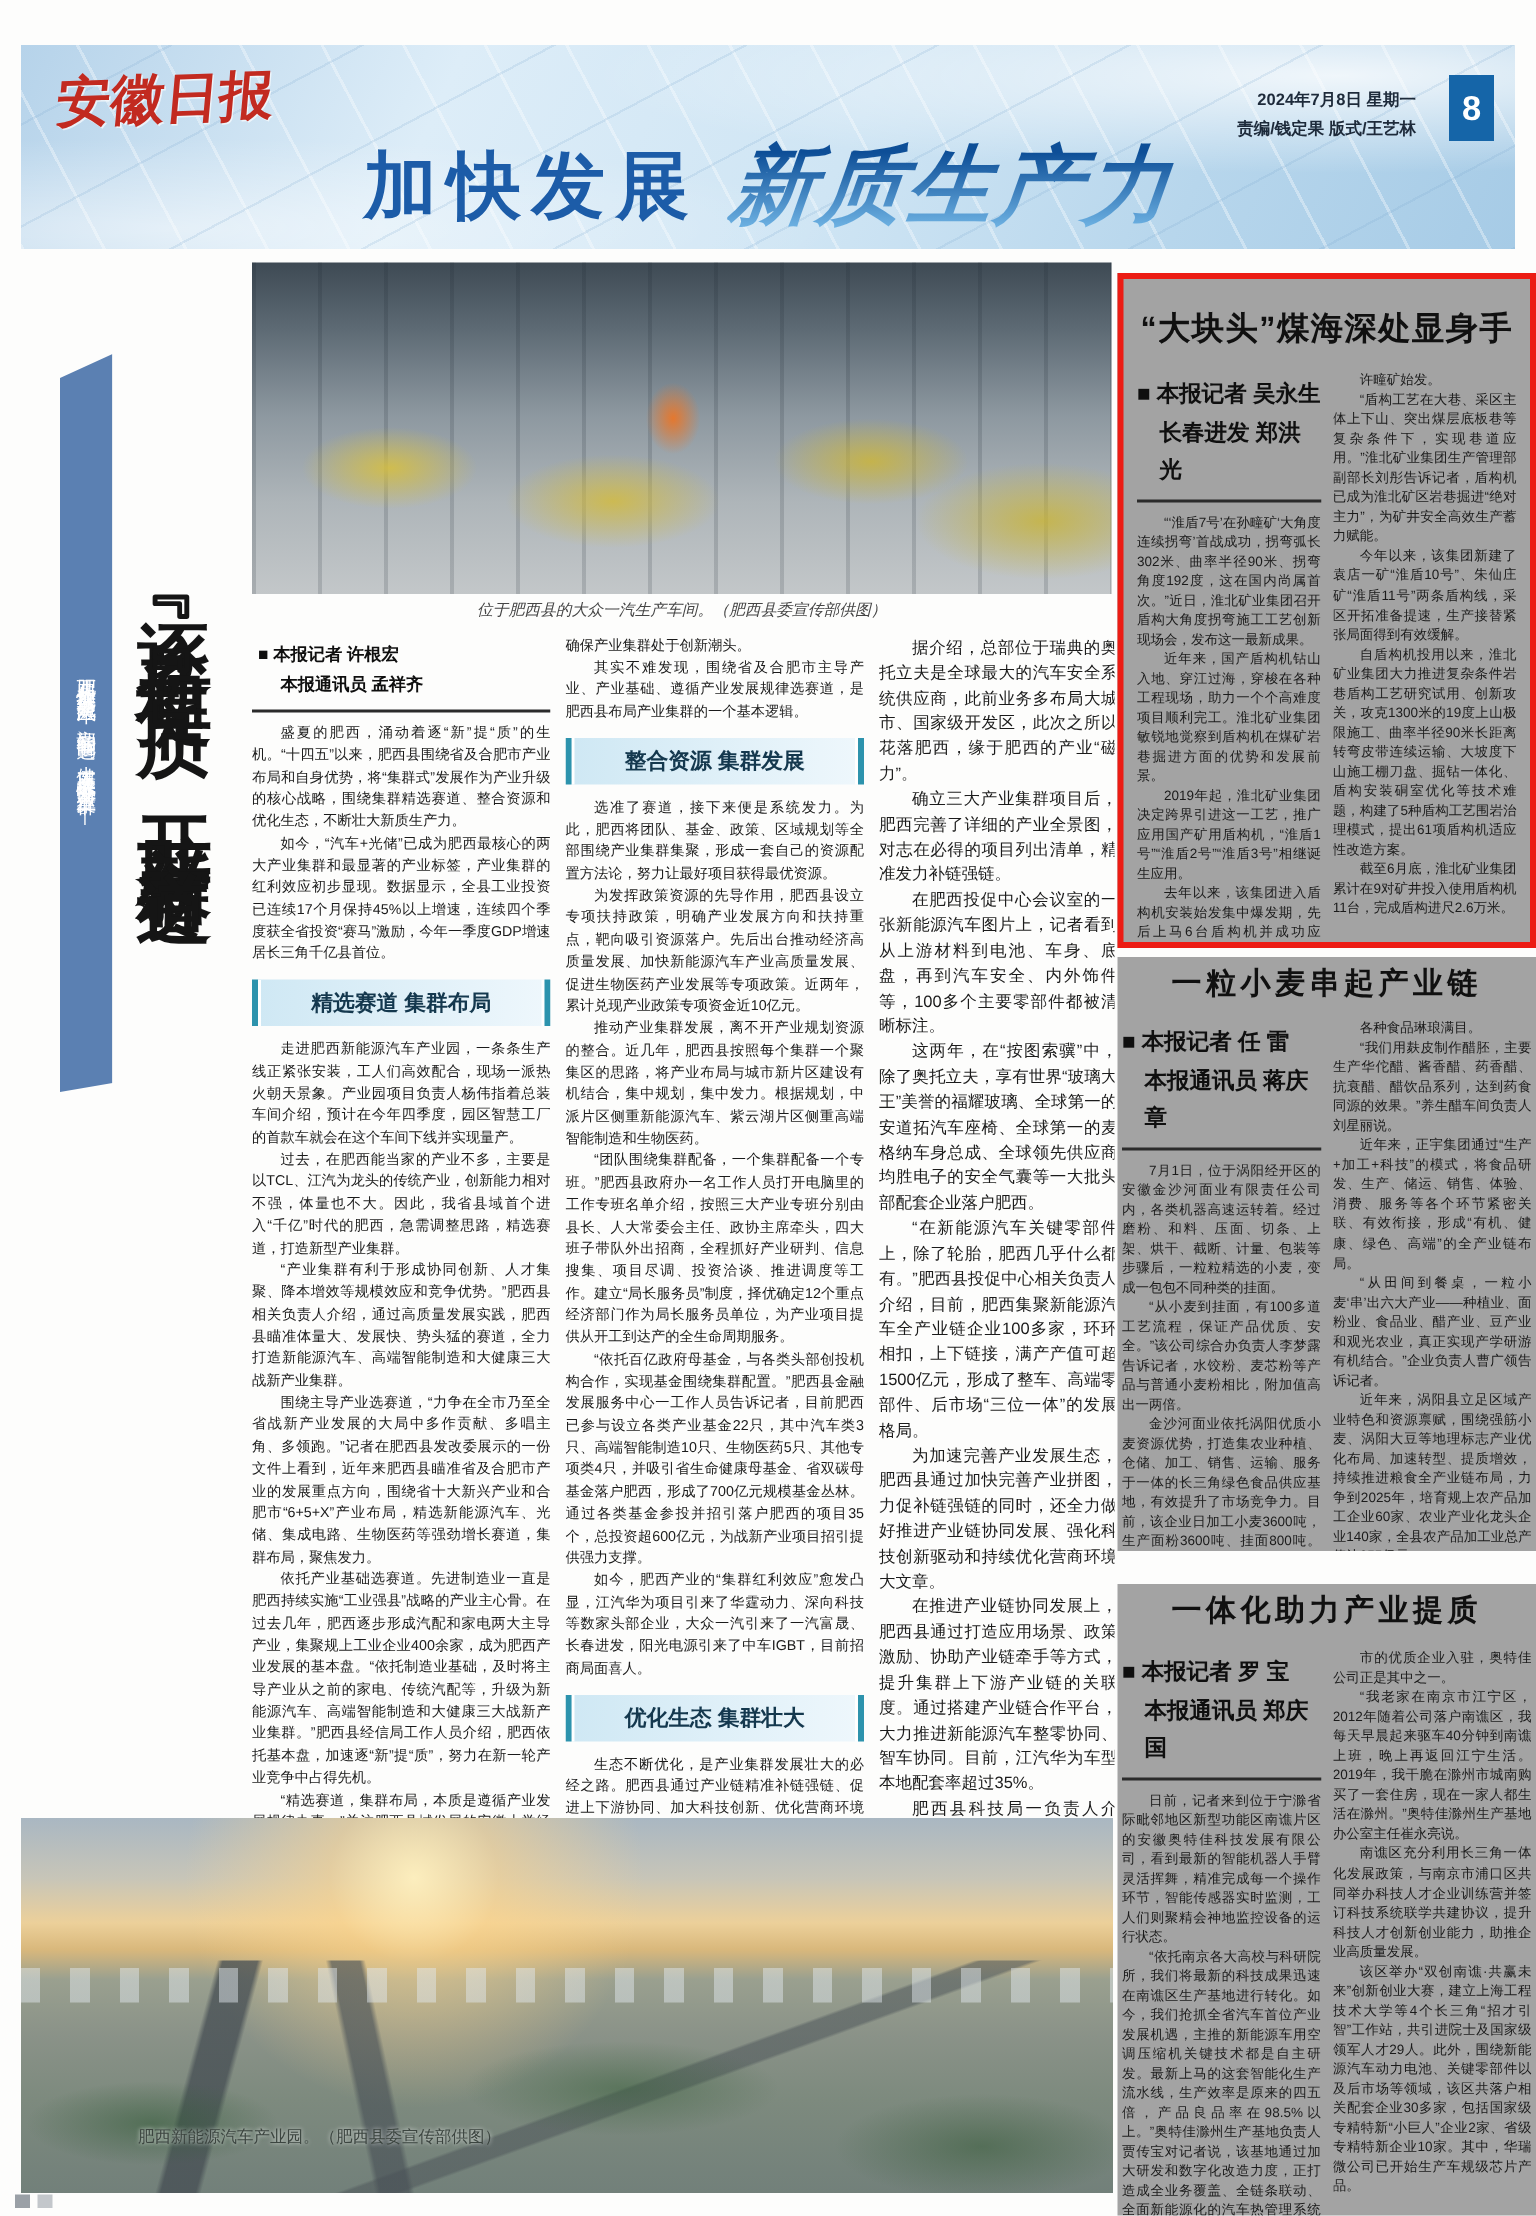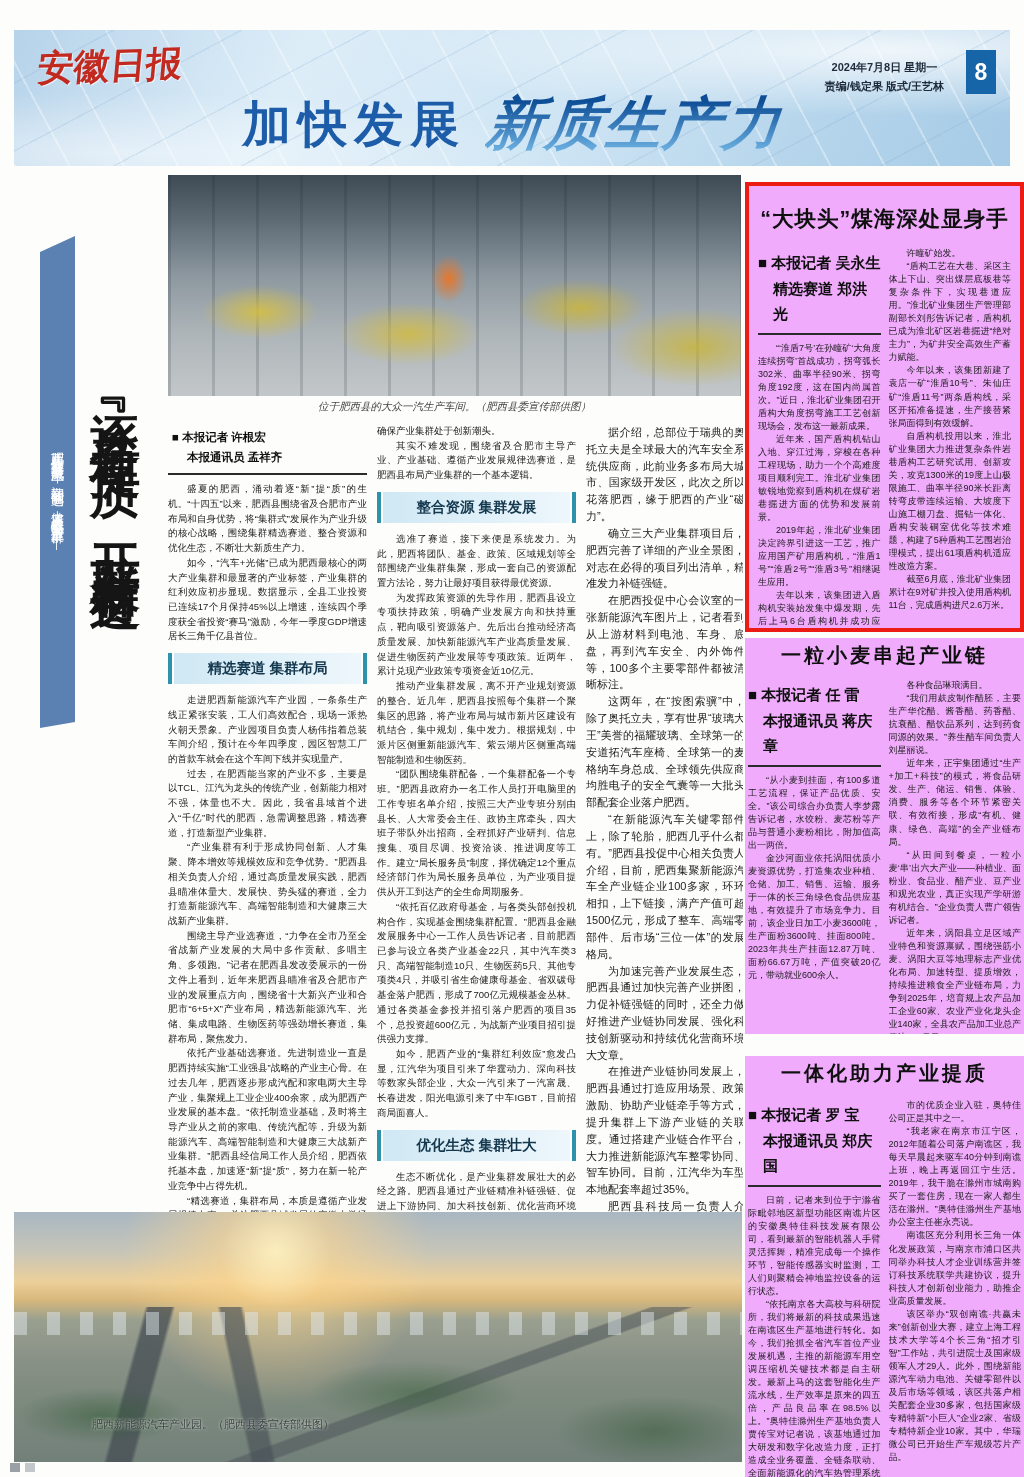--- a/index.html
+++ b/index.html
@@ -12,21 +12,21 @@
       radial-gradient(ellipse at 88% 15%, rgba(255,255,255,.8), transparent 40%),
       radial-gradient(ellipse at 10% 90%, rgba(255,255,255,.5), transparent 35%),
       linear-gradient(115deg,#b6d3ea 0%,#ddedf8 28%,#cfe5f4 55%,#b7d6ec 78%,#a6cbe6 100%);}
   .banner::before{content:"";position:absolute;inset:0;
     background:repeating-linear-gradient(62deg, rgba(255,255,255,.35) 0 2px, transparent 2px 48px);}
   .banner::after{content:"";position:absolute;inset:0;
     background:repeating-linear-gradient(-28deg, rgba(120,165,205,.18) 0 1.5px, transparent 1.5px 60px);}
   .masthead{position:absolute;left:24px;top:12px;z-index:3;font-size:36px;font-weight:bold;color:#c22a20;
     font-family:"DejaVu Serif","Liberation Serif",serif;transform:skewX(-7deg) rotate(-2deg);
     text-shadow:1px 1px 0 rgba(255,255,255,.65);}
-  .issue-info{position:absolute;right:66px;top:28px;z-index:3;text-align:center;font-size:11px;font-weight:bold;
+  .issue-info{position:absolute;right:66px;top:28px;z-index:3;text-align:right;font-size:11px;font-weight:bold;
     color:#1d2a3a;line-height:1.7;}
   .page-num{position:absolute;right:14px;top:20px;z-index:3;width:30px;height:44px;background:#1565a8;color:#fff;
     font-size:23px;font-weight:bold;display:flex;align-items:center;justify-content:center;}
   .banner-title{position:absolute;left:0;right:0;top:56px;z-index:3;text-align:center;white-space:nowrap;}
   .bt1{font-size:49px;font-weight:900;color:#1c5ca8;letter-spacing:7px;vertical-align:middle;}
   .bt2{display:inline-block;font-size:57px;font-weight:900;font-style:italic;color:#2470ba;margin-left:16px;
     letter-spacing:2px;transform:skewX(-6deg);vertical-align:middle;}
   @supports (-webkit-background-clip:text){
     .bt2{background:linear-gradient(180deg,#0d4e97 20%,#6db1e2 85%);
       -webkit-background-clip:text;-webkit-text-fill-color:transparent;}
@@ -63,21 +63,21 @@
   p.noindent{text-indent:0;}
   .byline{font-size:11.5px;font-weight:bold;color:#0f0f0f;line-height:1.75;padding:3px 0 6px 4px;
     border-bottom:2px solid #2b2b2b;margin-bottom:7px;}
   .byline .b2{padding-left:15px;}
   .subhead{margin:9px 0;padding:6px 0;text-align:center;font-size:14.5px;font-weight:bold;color:#14384e;
     background:linear-gradient(90deg,#cfe8f4 0%,#eef7fc 100%);
     border-left:4px solid #2d93ad;border-right:4px solid #2d93ad;
     box-shadow:inset 2px 0 0 #fff, inset -2px 0 0 #fff;}
 
   
-  .story{position:absolute;left:745px;width:279px;overflow:hidden;box-sizing:border-box;background:#f0abfc;}
+  .story{position:absolute;left:745px;width:279px;overflow:hidden;box-sizing:border-box;background:#a3a3a3;}
   .story h2{text-align:center;font-weight:900;color:#101010;margin:4px 0 10px;}
   .cols2{display:flex;gap:8px;}
   .cols2 .c{flex:1;overflow:hidden;}
   .story p{margin:0;font-size:9px;line-height:1.45;text-align:justify;text-indent:2em;color:#1b1b1b;}
   .story .byline{font-size:15px;padding-left:0;line-height:1.7;}
   .red-box{top:182px;height:450px;border:4px solid #ec1c14;padding:8px 9px;}
   .red-box h2{font-size:21.5px;letter-spacing:1px;margin-top:10px;margin-bottom:14px;}
   .wheat{top:638px;height:396px;padding:0 3px;}
   .wheat h2{font-size:20px;letter-spacing:3px;}
   .integration{top:1056px;height:421px;padding:0 3px;}
@@ -175,21 +175,21 @@
 
     </div>
   </section>
 
   <section class="story red-box">
     <h2>“大块头”煤海深处显身手</h2>
     <div class="cols2">
       <div class="c">
         <div class="byline">
           <div>■ 本报记者 吴永生</div>
-          <div class="b2">精选赛道 郑洪光</div>
+          <div class="b2">长春进发 郑洪光</div>
         </div>
         <p>“‘淮盾7号’在孙疃矿‘大角度连续拐弯’首战成功，拐弯弧长302米、曲率半径90米、拐弯角度192度，这在国内尚属首次。”近日，淮北矿业集团召开盾构大角度拐弯施工工艺创新现场会，发布这一最新成果。</p>
         <p>近年来，国产盾构机钻山入地、穿江过海，穿梭在各种工程现场，助力一个个高难度项目顺利完工。淮北矿业集团敏锐地觉察到盾构机在煤矿岩巷掘进方面的优势和发展前景。</p>
         <p>2019年起，淮北矿业集团决定跨界引进这一工艺，推广应用国产矿用盾构机，“淮盾1号”“淮盾2号”“淮盾3号”相继诞生应用。</p>
         <p>去年以来，该集团进入盾构机安装始发集中爆发期，先后上马6台盾构机并成功应用，“淮盾4号”“淮盾6号”在临涣矿始发，“淮盾5号”在芦岭矿始发，“淮盾7号”在孙疃矿始发，“淮盾8号”“淮盾9号”在</p>
       </div>
       <div class="c">
         <p class="noindent">许疃矿始发。</p>
         <p>“盾构工艺在大巷、采区主体上下山、突出煤层底板巷等复杂条件下，实现巷道应用。”淮北矿业集团生产管理部副部长刘彤告诉记者，盾构机已成为淮北矿区岩巷掘进“绝对主力”，为矿井安全高效生产蓄力赋能。</p>
         <p>今年以来，该集团新建了袁店一矿“淮盾10号”、朱仙庄矿“淮盾11号”两条盾构线，采区开拓准备提速，生产接替紧张局面得到有效缓解。</p>
@@ -200,20 +200,21 @@
   </section>
 
   <section class="story wheat">
     <h2>一粒小麦串起产业链</h2>
     <div class="cols2">
       <div class="c">
         <div class="byline">
           <div>■ 本报记者 任 雷</div>
           <div class="b2">本报通讯员 蒋庆章</div>
         </div>
+        <p>7月1日，位于涡阳经开区的安徽金沙河面业有限责任公司内，各类机器高速运转着。经过磨粉、和料、压面、切条、上架、烘干、截断、计量、包装等步骤后，一粒粒精选的小麦，变成一包包不同种类的挂面。</p>
         <p>“从小麦到挂面，有100多道工艺流程，保证产品优质、安全。”该公司综合办负责人李梦露告诉记者，水饺粉、麦芯粉等产品与普通小麦粉相比，附加值高出一两倍。</p>
         <p>金沙河面业依托涡阳优质小麦资源优势，打造集农业种植、仓储、加工、销售、运输、服务于一体的长三角绿色食品供应基地，有效提升了市场竞争力。目前，该企业日加工小麦3600吨，生产面粉3600吨、挂面800吨。2023年共生产挂面12.87万吨、面粉66.67万吨，产值突破20亿元，带动就业600余人。</p>
 
       </div>
       <div class="c">
         <p class="noindent">各种食品琳琅满目。</p>
         <p>“我们用麸皮制作醋胚，主要生产华佗醋、酱香醋、药香醋、抗衰醋、醋饮品系列，达到药食同源的效果。”养生醋车间负责人刘星丽说。</p>
         <p>近年来，正宇集团通过“生产+加工+科技”的模式，将食品研发、生产、储运、销售、体验、消费、服务等各个环节紧密关联、有效衔接，形成“有机、健康、绿色、高端”的全产业链布局。</p>
         <p>“从田间到餐桌，一粒小麦‘串’出六大产业——种植业、面粉业、食品业、醋产业、豆产业和观光农业，真正实现产学研游有机结合。”企业负责人曹广领告诉记者。</p>
         <p>近年来，涡阳县立足区域产业特色和资源禀赋，围绕强筋小麦、涡阳大豆等地理标志产业优化布局、加速转型、提质增效，持续推进粮食全产业链布局，力争到2025年，培育规上农产品加工企业60家、农业产业化龙头企业140家，全县农产品加工业总产值达255亿元。</p>

